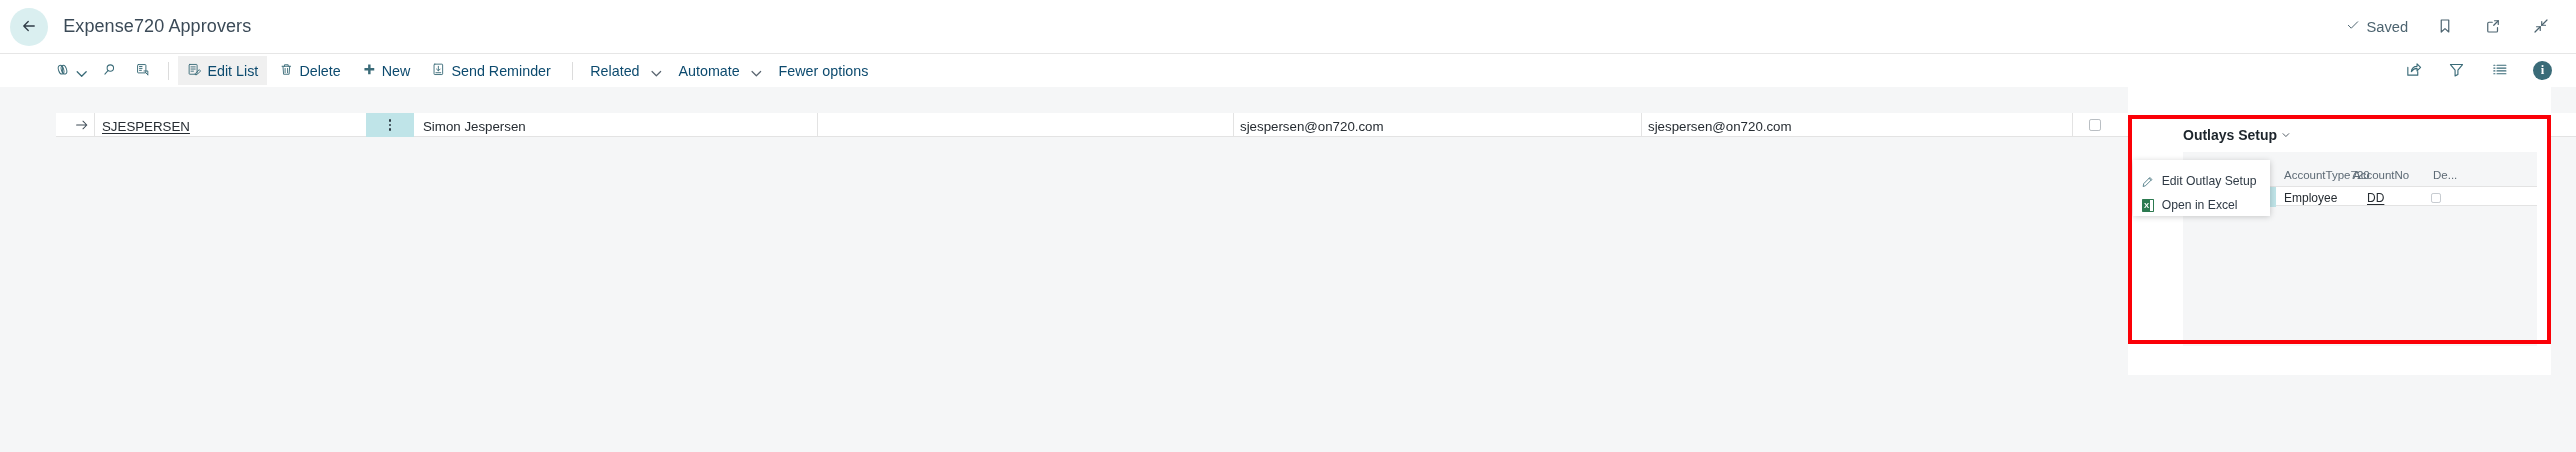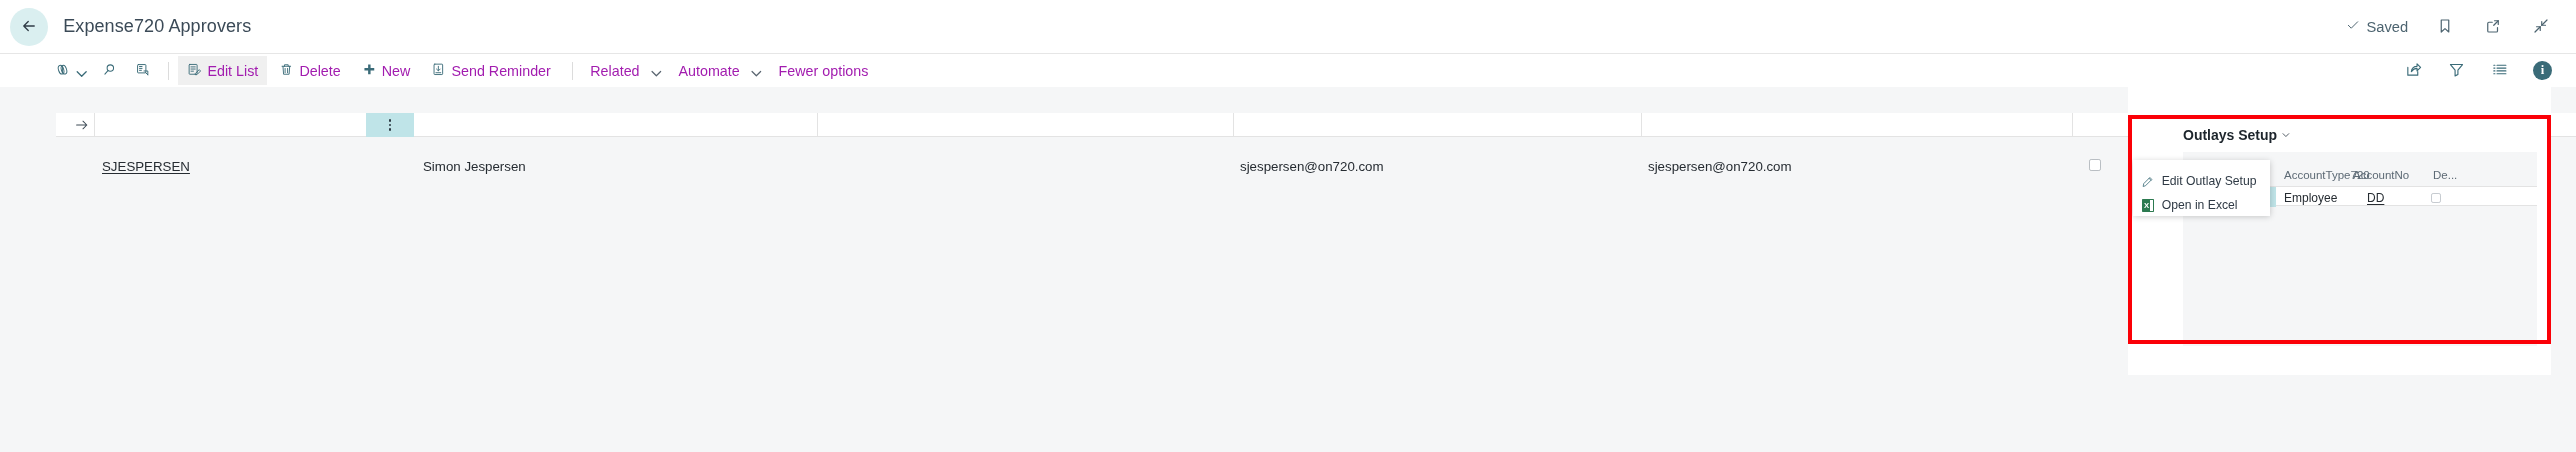--- a/index.html
+++ b/index.html
@@ -91,21 +91,21 @@
     margin: 0 9px;
     flex: none;
   }
   .ribbon-btn {
     height: 29px;
     display: flex; align-items: center;
     gap: 5.6px;
     padding: 0 9px;
     margin-right: 2.8px;
     font-size: 14.3px;
-    color: #a21caf;
+    color: #0c4a6e;
     cursor: pointer;
     white-space: nowrap;
     background: transparent;
     border: none;
     font-family: inherit;
   }
   .ribbon-btn.active { background: #f0f0f0; }
   .ribbon-btn svg { width: 14.7px; height: 14.7px; flex: none; }
   .ribbon-btn .chev { width: 9px; height: 9px; margin-left: 3.5px; color: #5a6570; }
   .ribbon-right {
@@ -156,21 +156,20 @@
     width: 2520px; height: 24px;
     background: #ffffff;
     border-bottom: 0.7px solid #e3e3e3;
   }
   .grid-row .rcell {
     position: absolute;
     top: 5.6px;
     font-size: 13.3px;
     color: #262c32;
     white-space: nowrap;
-    margin-top: 40px;
   }
   .row-arrow {
     position: absolute;
     left: 18px; top: 4.9px;
     width: 15.4px; height: 14px;
     color: #3d4a55;
   }
   .row-arrow svg { width: 15.4px; height: 14px; }
   .cell-sep {
     position: absolute;

